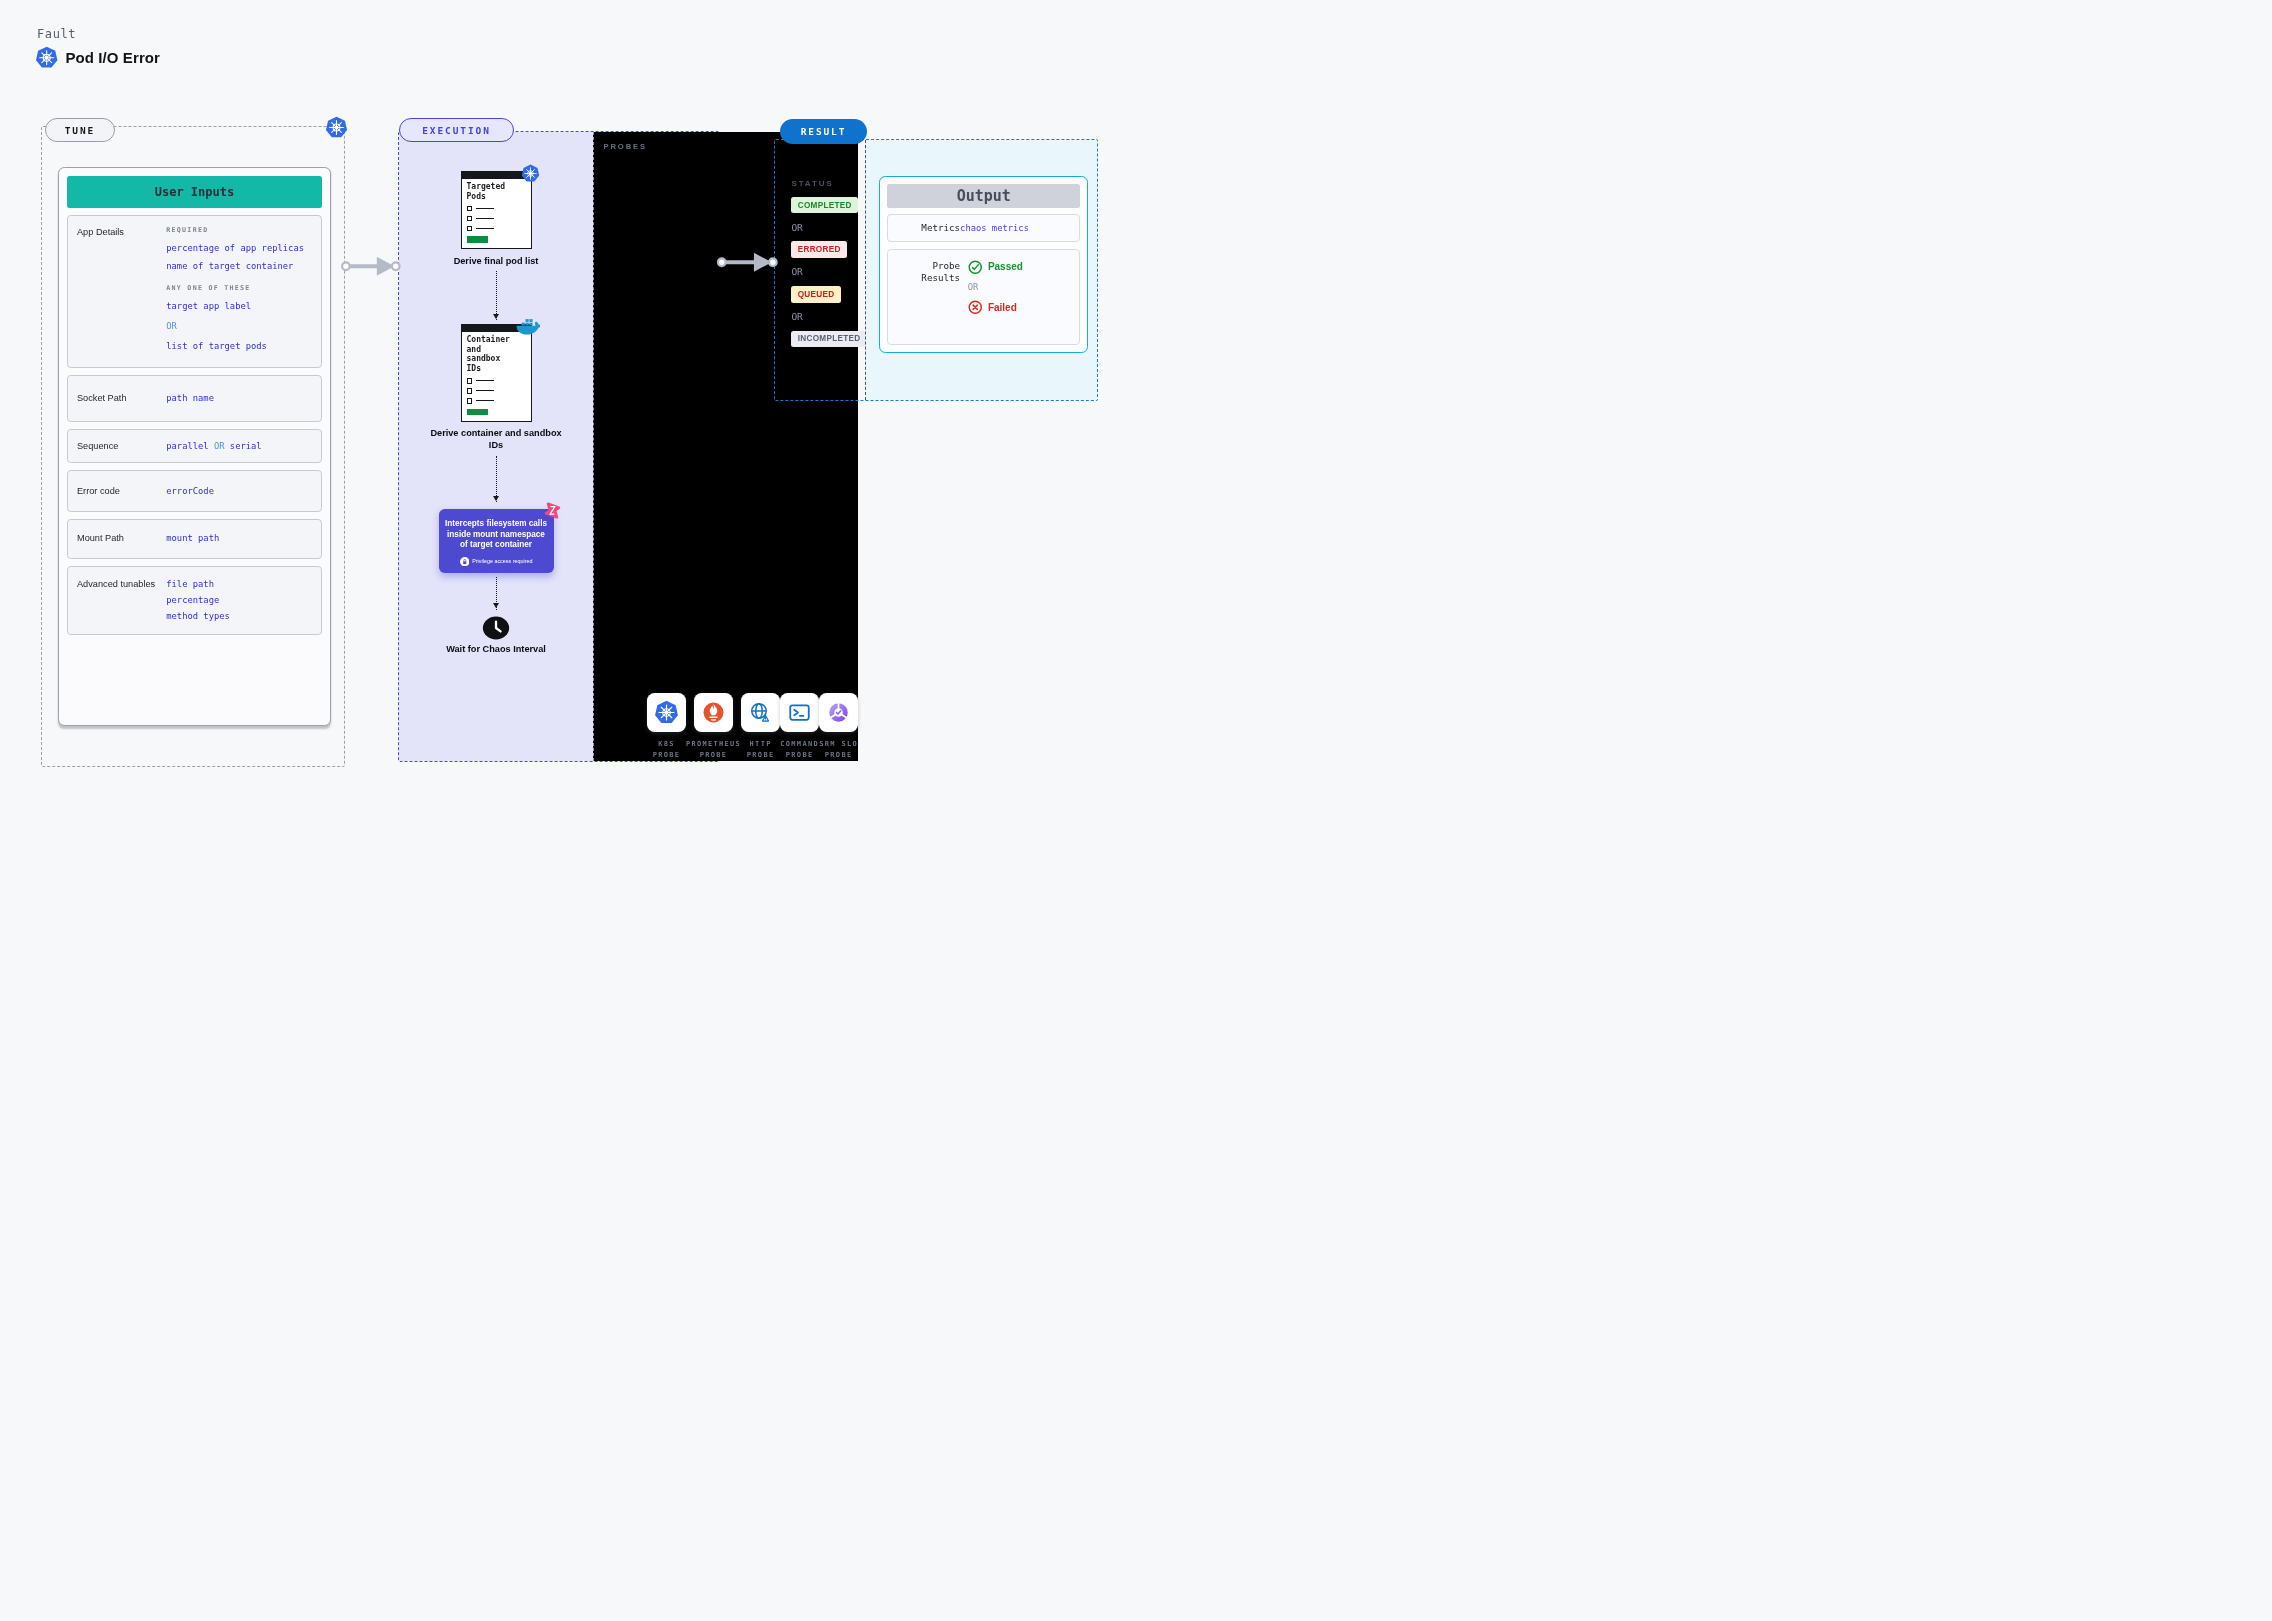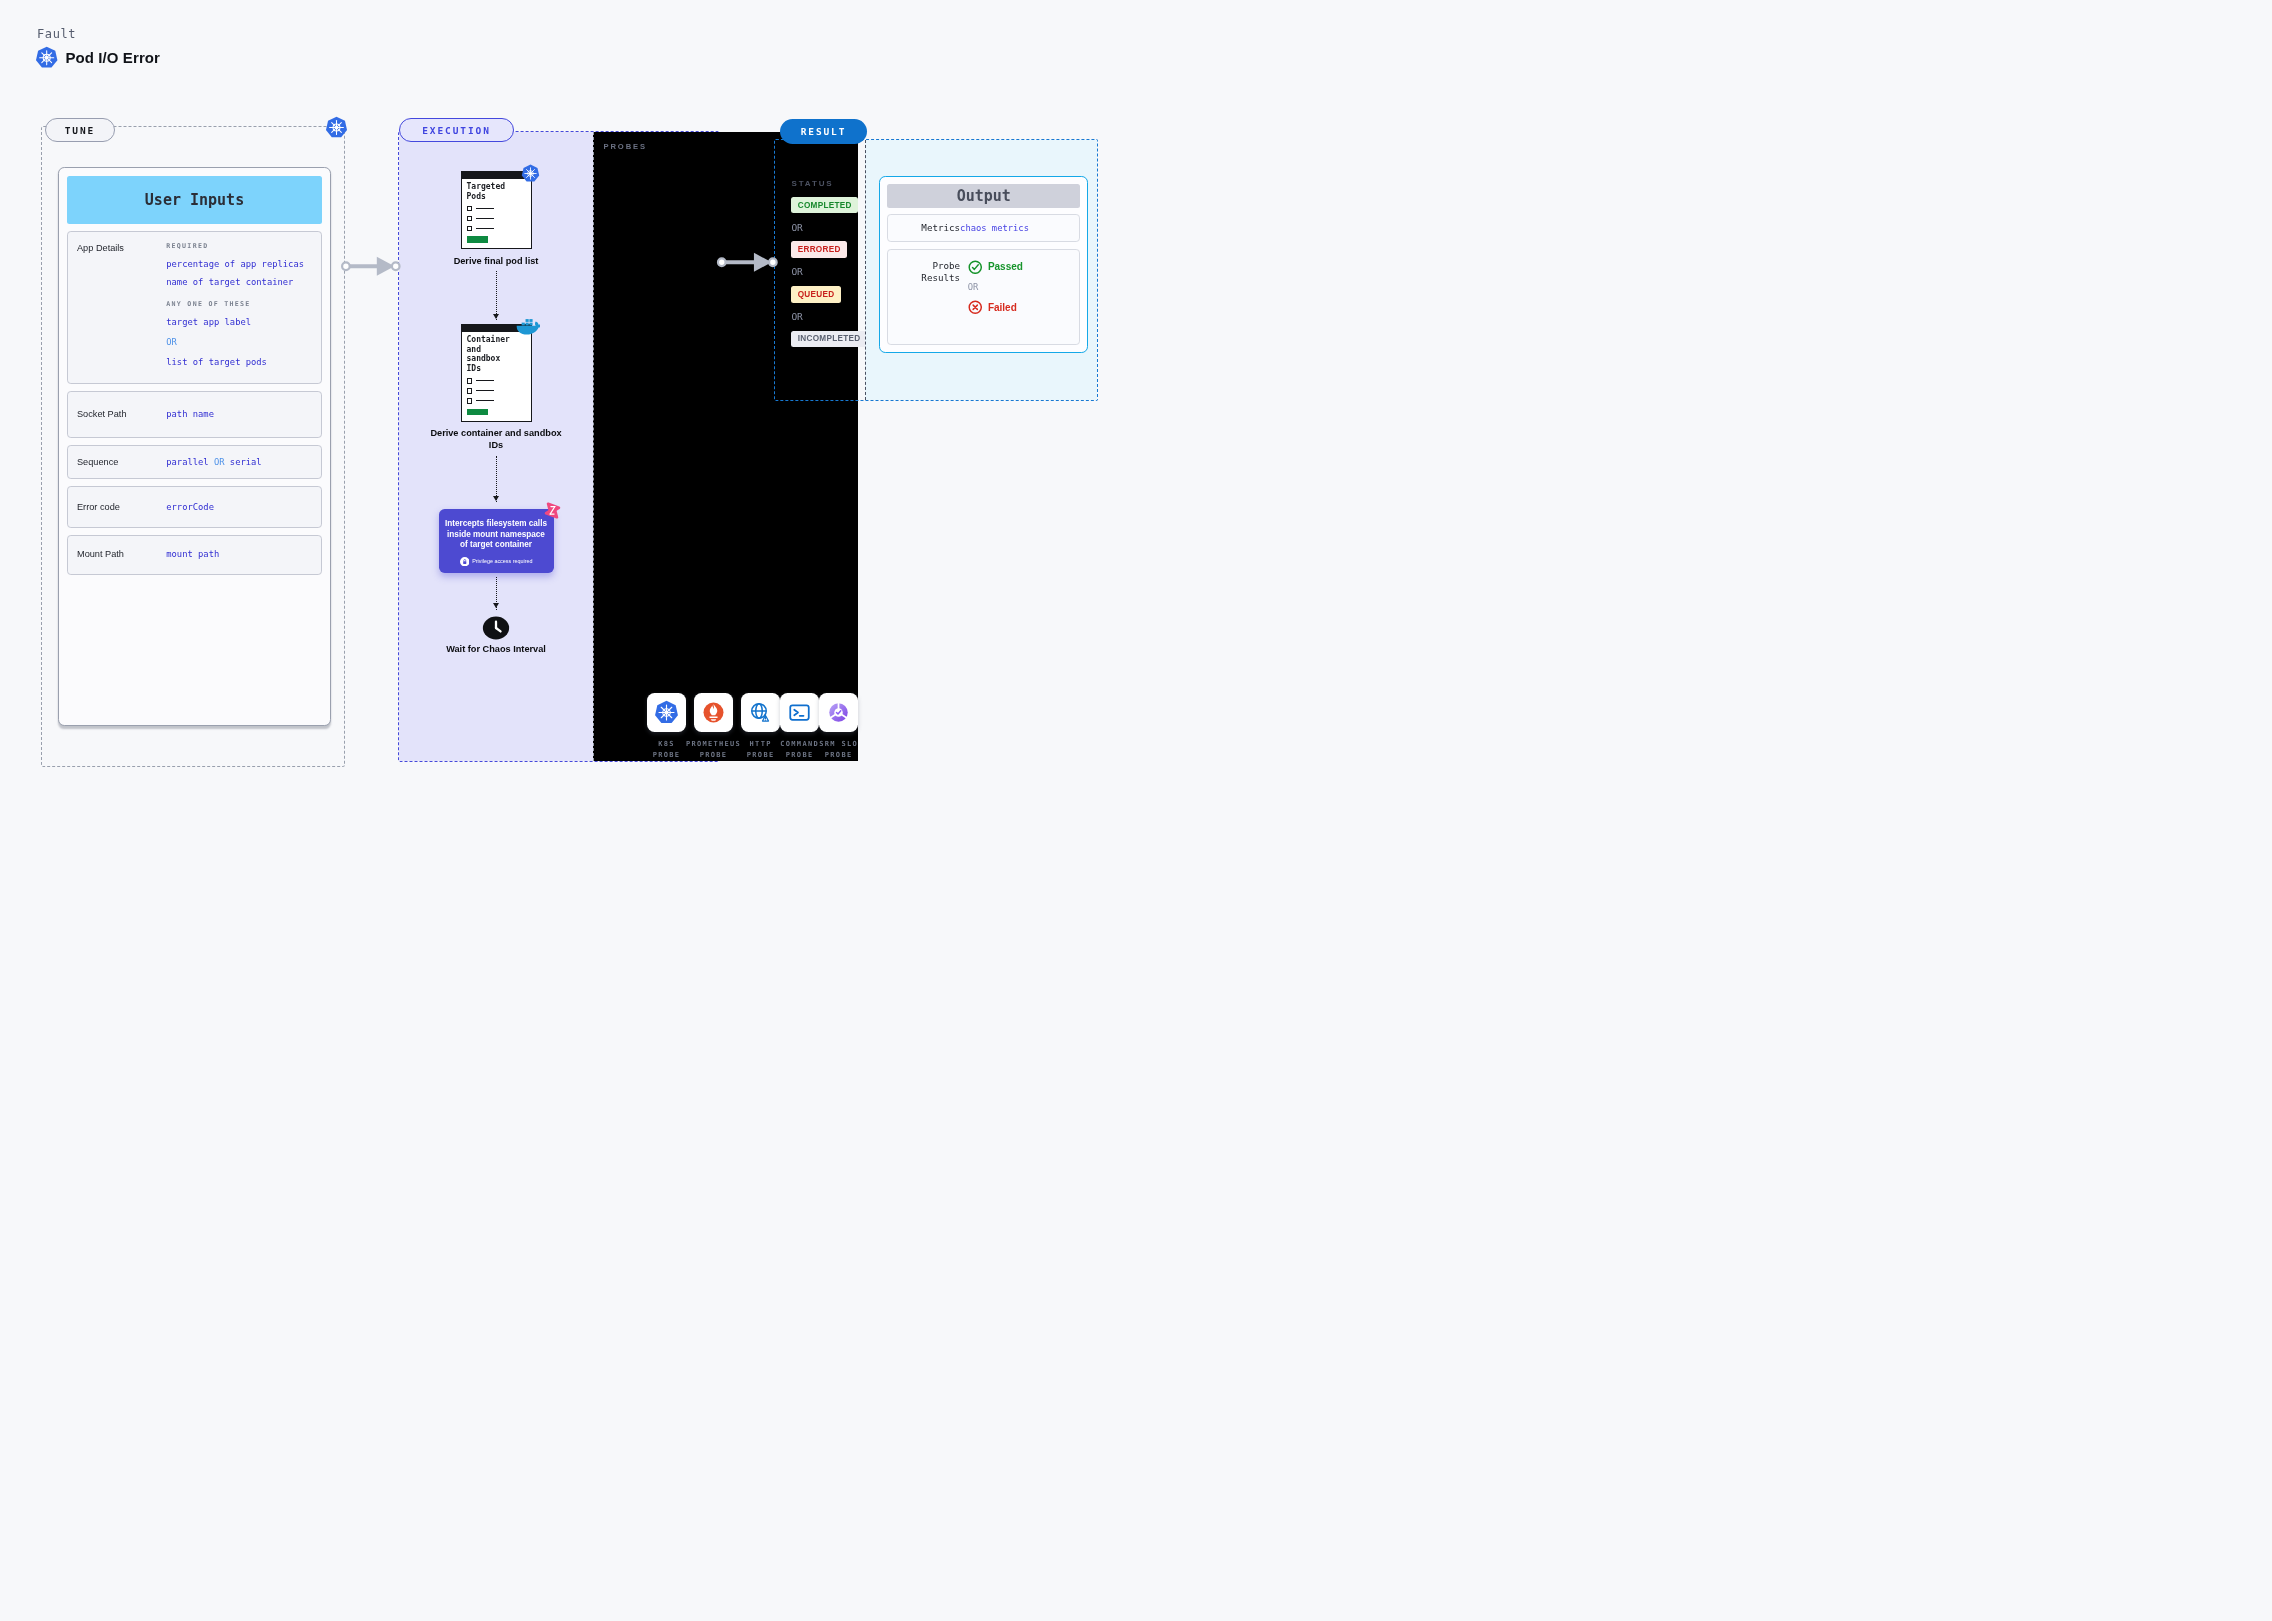--- a/index.html
+++ b/index.html
@@ -31,23 +31,23 @@
                  color:#ffffff; }
 
   
   .tune-box { position:absolute; left:41px; top:126px; width:304px; height:641px;
               border:1.3px dashed #99a0ad; border-radius:2.5px; }
   .tune-k8s { position:absolute; left:325px; top:116px; width:23px; height:23px; z-index:5; }
 
   .ui-card { position:absolute; left:16px; top:40px; width:273px; height:559px;
              background:#fbfbfd; border:0.9px solid #9aa0ae; border-radius:6.3px;
              box-shadow:0 2.5px 1.9px rgba(110,115,130,.4); padding:8.2px; }
-  .ui-header { height:48px; background:#7dd3fc; border-radius:2.5px; display:flex;
+  .ui-header { height:32px; background:#14b8a6; border-radius:2.5px; display:flex;
                align-items:center; justify-content:center; font-family:"DejaVu Sans Mono",monospace;
-               font-weight:bold; font-size:15px; color:#2b2e37; }
+               font-weight:bold; font-size:12px; color:#2b2e37; }
   .ui-row { background:#f4f5f9; border:0.6px solid #c6c9d4; border-radius:3.8px;
             margin-top:7px; display:flex; padding:8.8px; }
   .ui-row .lbl { width:88px; flex:none; font-family:Liberation Sans, sans-serif;
                  font-size:9.2px; color:#23262e; line-height:1.4; }
   .ui-row .vals { flex:1; padding-left:1.3px; }
   .cap-label { font-family:"DejaVu Sans Mono",monospace; font-weight:bold; font-size:6.6px;
                letter-spacing:1.3px; color:#7b8290; }
   .val { font-family:"DejaVu Sans Mono",monospace; font-size:8.8px; color:#312ed2; line-height:1.4; }
   .lt  { color:#4f92e8; }
   .mt6{margin-top:3.8px} .mt10{margin-top:6.3px} .mt12{margin-top:7.6px} .mt18{margin-top:11.4px}
@@ -298,20 +298,28 @@
         </div>
       </div>
 
       <div class="ui-row row-mount">
         <div class="lbl">Mount Path</div>
         <div class="vals">
           <div class="val">mount path</div>
         </div>
       </div>
 
+      <div class="ui-row row-adv">
+        <div class="lbl">Advanced tunables</div>
+        <div class="vals">
+          <div class="val">file path</div>
+          <div class="val mt6">percentage</div>
+          <div class="val mt6">method types</div>
+        </div>
+      </div>
     </div>
   </section>
 
   <svg class="arrow1" width="61" height="26.5" viewBox="0 0 96 42">
     <line x1="10" y1="21" x2="62" y2="21" stroke="#b4bac7" stroke-width="6"></line>
     <polygon points="58,6 58,36 86,21" fill="#b4bac7"></polygon>
     <circle cx="9" cy="21" r="6" fill="#fff" stroke="#b4bac7" stroke-width="3.5"></circle>
     <circle cx="88" cy="21" r="6" fill="#fff" stroke="#b4bac7" stroke-width="3.5"></circle>
   </svg>
 

